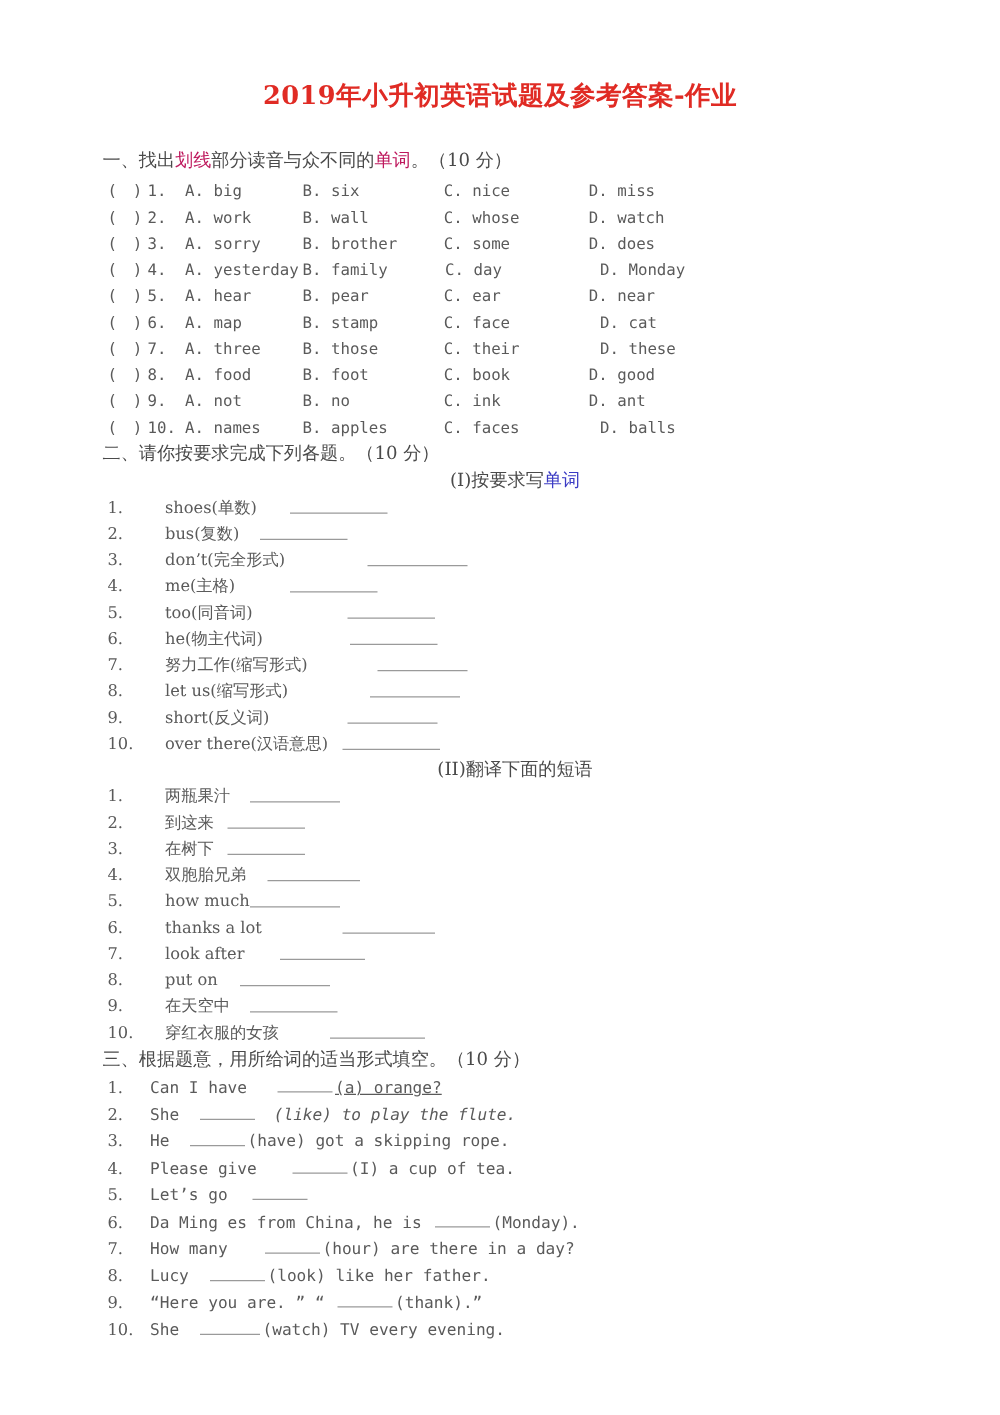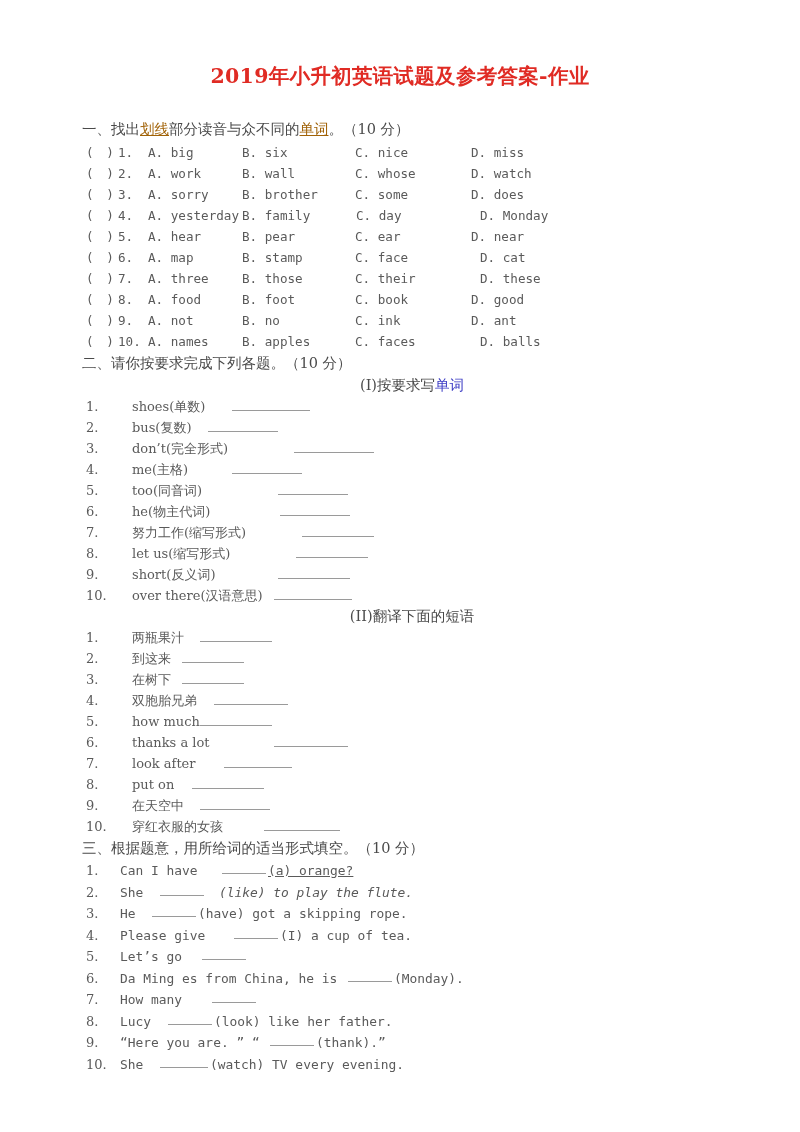--- a/index.html
+++ b/index.html
@@ -48,21 +48,21 @@
   }
 
   .sec-head {
     font-size: 14.5px;
     line-height: 22px;
     color: #4a4a4a;
     white-space: nowrap;
     margin: 0 0 1px 0;
     font-family: "DejaVu Serif", "Liberation Serif", serif;
   }
-  .sec-head .lnk { color: #a16207; text-decoration: underline; }
+  .sec-head .lnk { color: #be185d; }
 
   .sub-head {
     font-size: 14.5px;
     line-height: 21px;
     color: #4a4a4a;
     white-space: nowrap;
     margin: 0;
     font-family: "DejaVu Serif", "Liberation Serif", serif;
     text-align: center;
   }
@@ -391,20 +391,21 @@
       <li class="sent-item">
         <span class="idx">6.</span>
         <span class="pre">Da Ming es from China, he is</span>
         <span class="gap" style="left:266px;width:44px;"></span>
         <span class="post" style="left:312px;">(Monday).</span>
       </li>
       <li class="sent-item">
         <span class="idx">7.</span>
         <span class="pre">How many</span>
         <span class="gap" style="left:130px;width:44px;"></span>
+        <span class="post" style="left:176px;">(hour) are there in a day?</span>
       </li>
       <li class="sent-item">
         <span class="idx">8.</span>
         <span class="pre">Lucy</span>
         <span class="gap" style="left:86px;width:44px;"></span>
         <span class="post" style="left:132px;">(look) like her father.</span>
       </li>
       <li class="sent-item">
         <span class="idx">9.</span>
         <span class="pre">“Here you are. ” “</span>

